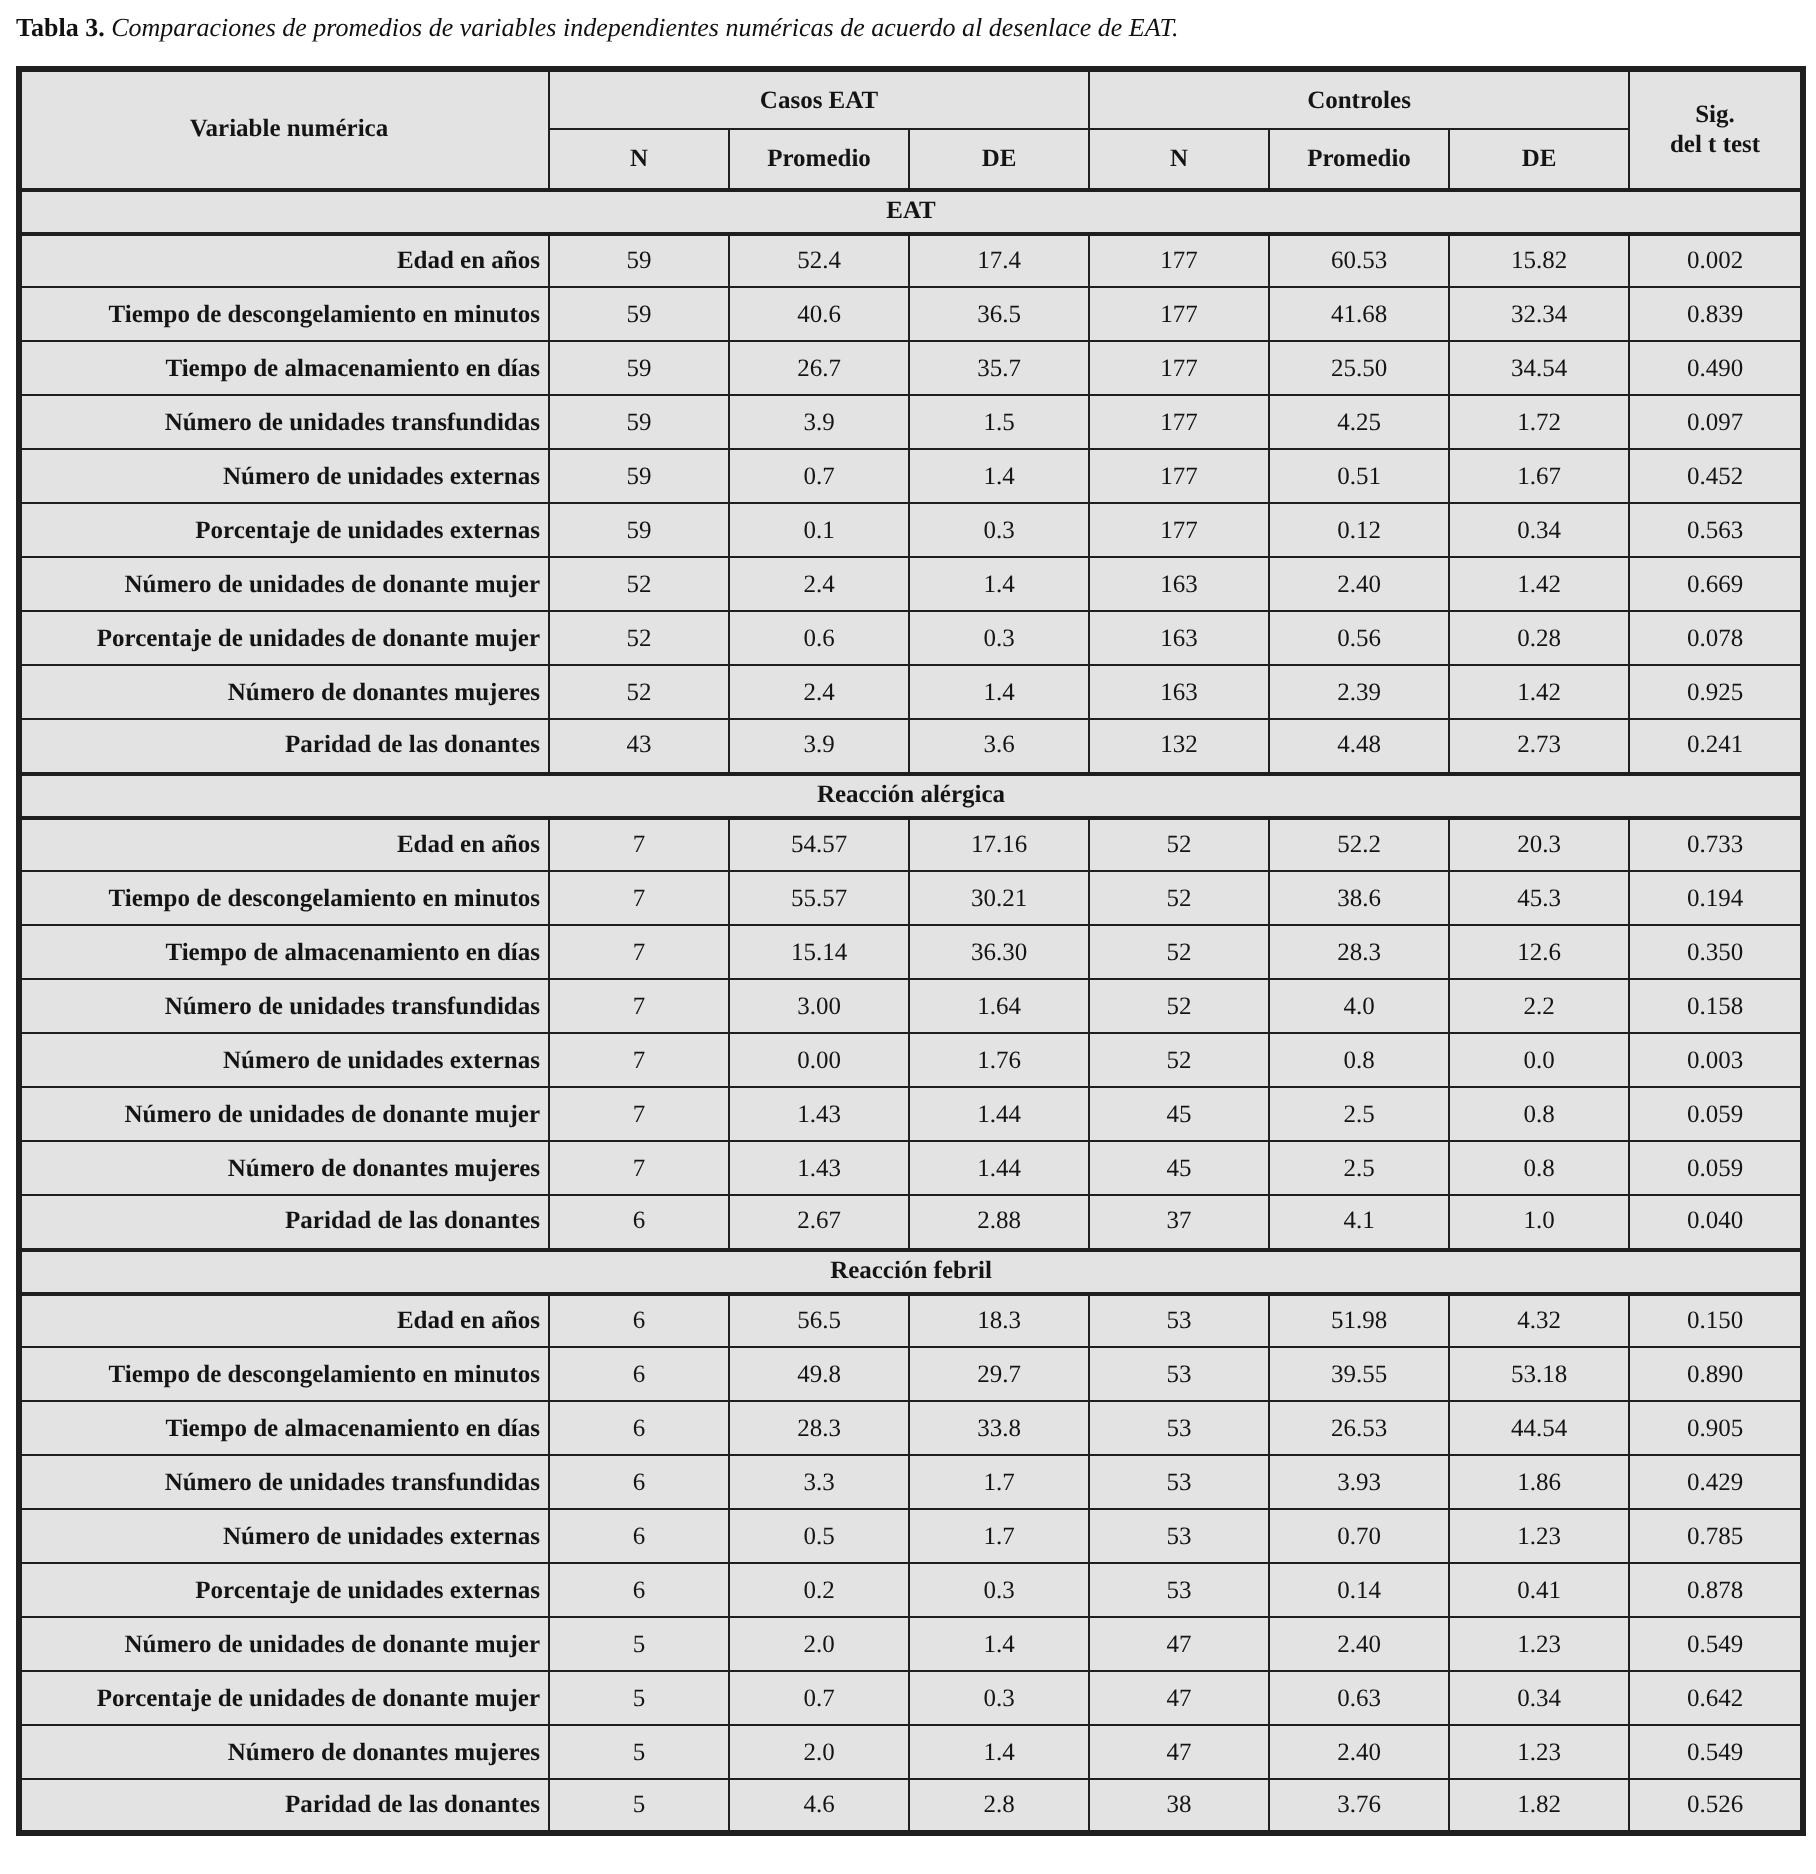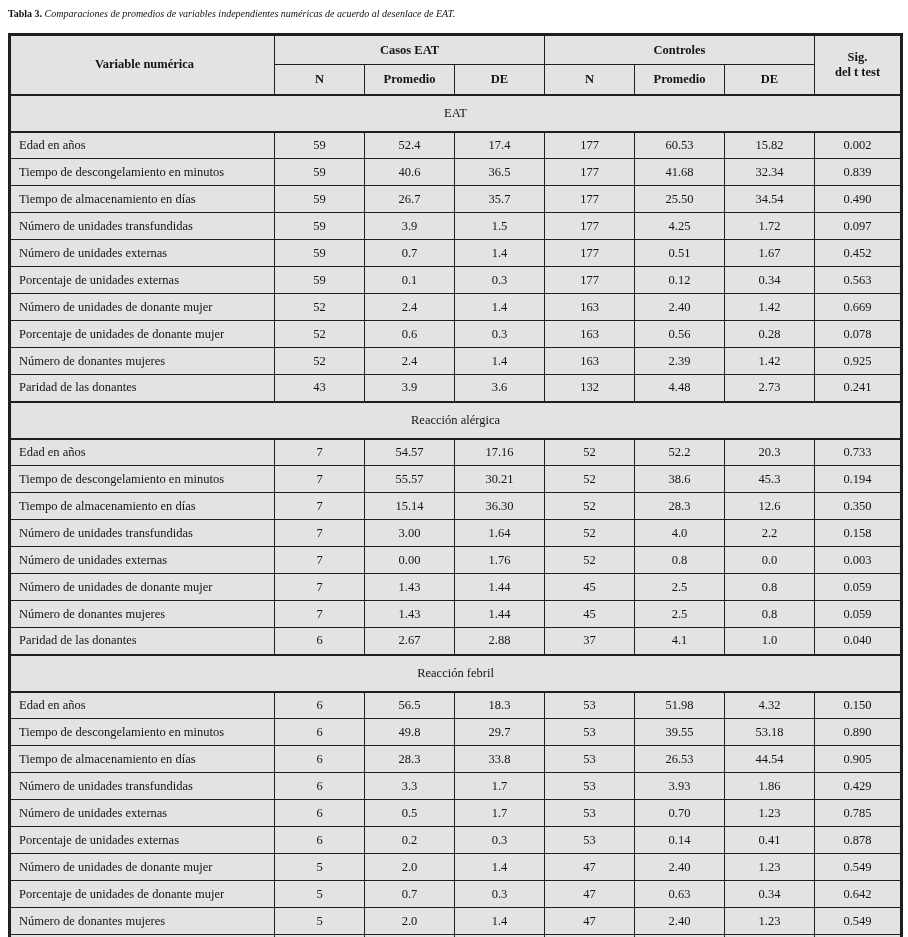--- a/index.html
+++ b/index.html
@@ -12,21 +12,21 @@
   html,body{margin:0;padding:0;}
   body{
     width:908px;height:937px;
     background:var(--page-bg);
     font-family:"Liberation Serif", serif;
     color:var(--text);
   }
   .page{padding:5px 8px 0 8px;}
   .caption{
     margin:0 0 11px 0;
-    font-size:10px;
+    font-size:13px;
     line-height:17px;
     color:#111;
     white-space:nowrap;
   }
   .caption .t-label{font-weight:bold;font-style:normal;}
   .caption .t-text{font-style:italic;}
   table.cmp{
     border-collapse:collapse;
     table-layout:fixed;
     width:892px;
@@ -49,26 +49,26 @@
   .cmp th.var-h{
     text-align:center;
     padding-left:8px;
     border-bottom:2px solid var(--border);
   }
   .cmp th.sig-h{
     line-height:15px;
     border-bottom:2px solid var(--border);
   }
   .cmp tbody td{height:27px;vertical-align:middle;}
-  .cmp td.var{text-align:left;padding-left:8px;}
+  .cmp td.var{text-align:right;padding-left:8px;font-weight:bold;}
   .cmp td.num{text-align:center;}
   .cmp tr.section-row td{
-    height:37px;
+    height:22px;
     text-align:center;
-    font-weight:normal;
+    font-weight:bold;
     border-top:2px solid var(--border);
     border-bottom:2px solid var(--border);
   }
 </style>
 </head>
 <body>
 
 <div class="page">
 
   <p class="caption"><span class="t-label">Tabla 3.</span> <span class="t-text">Comparaciones de promedios de variables independientes numéricas de acuerdo al desenlace de EAT.</span></p>

